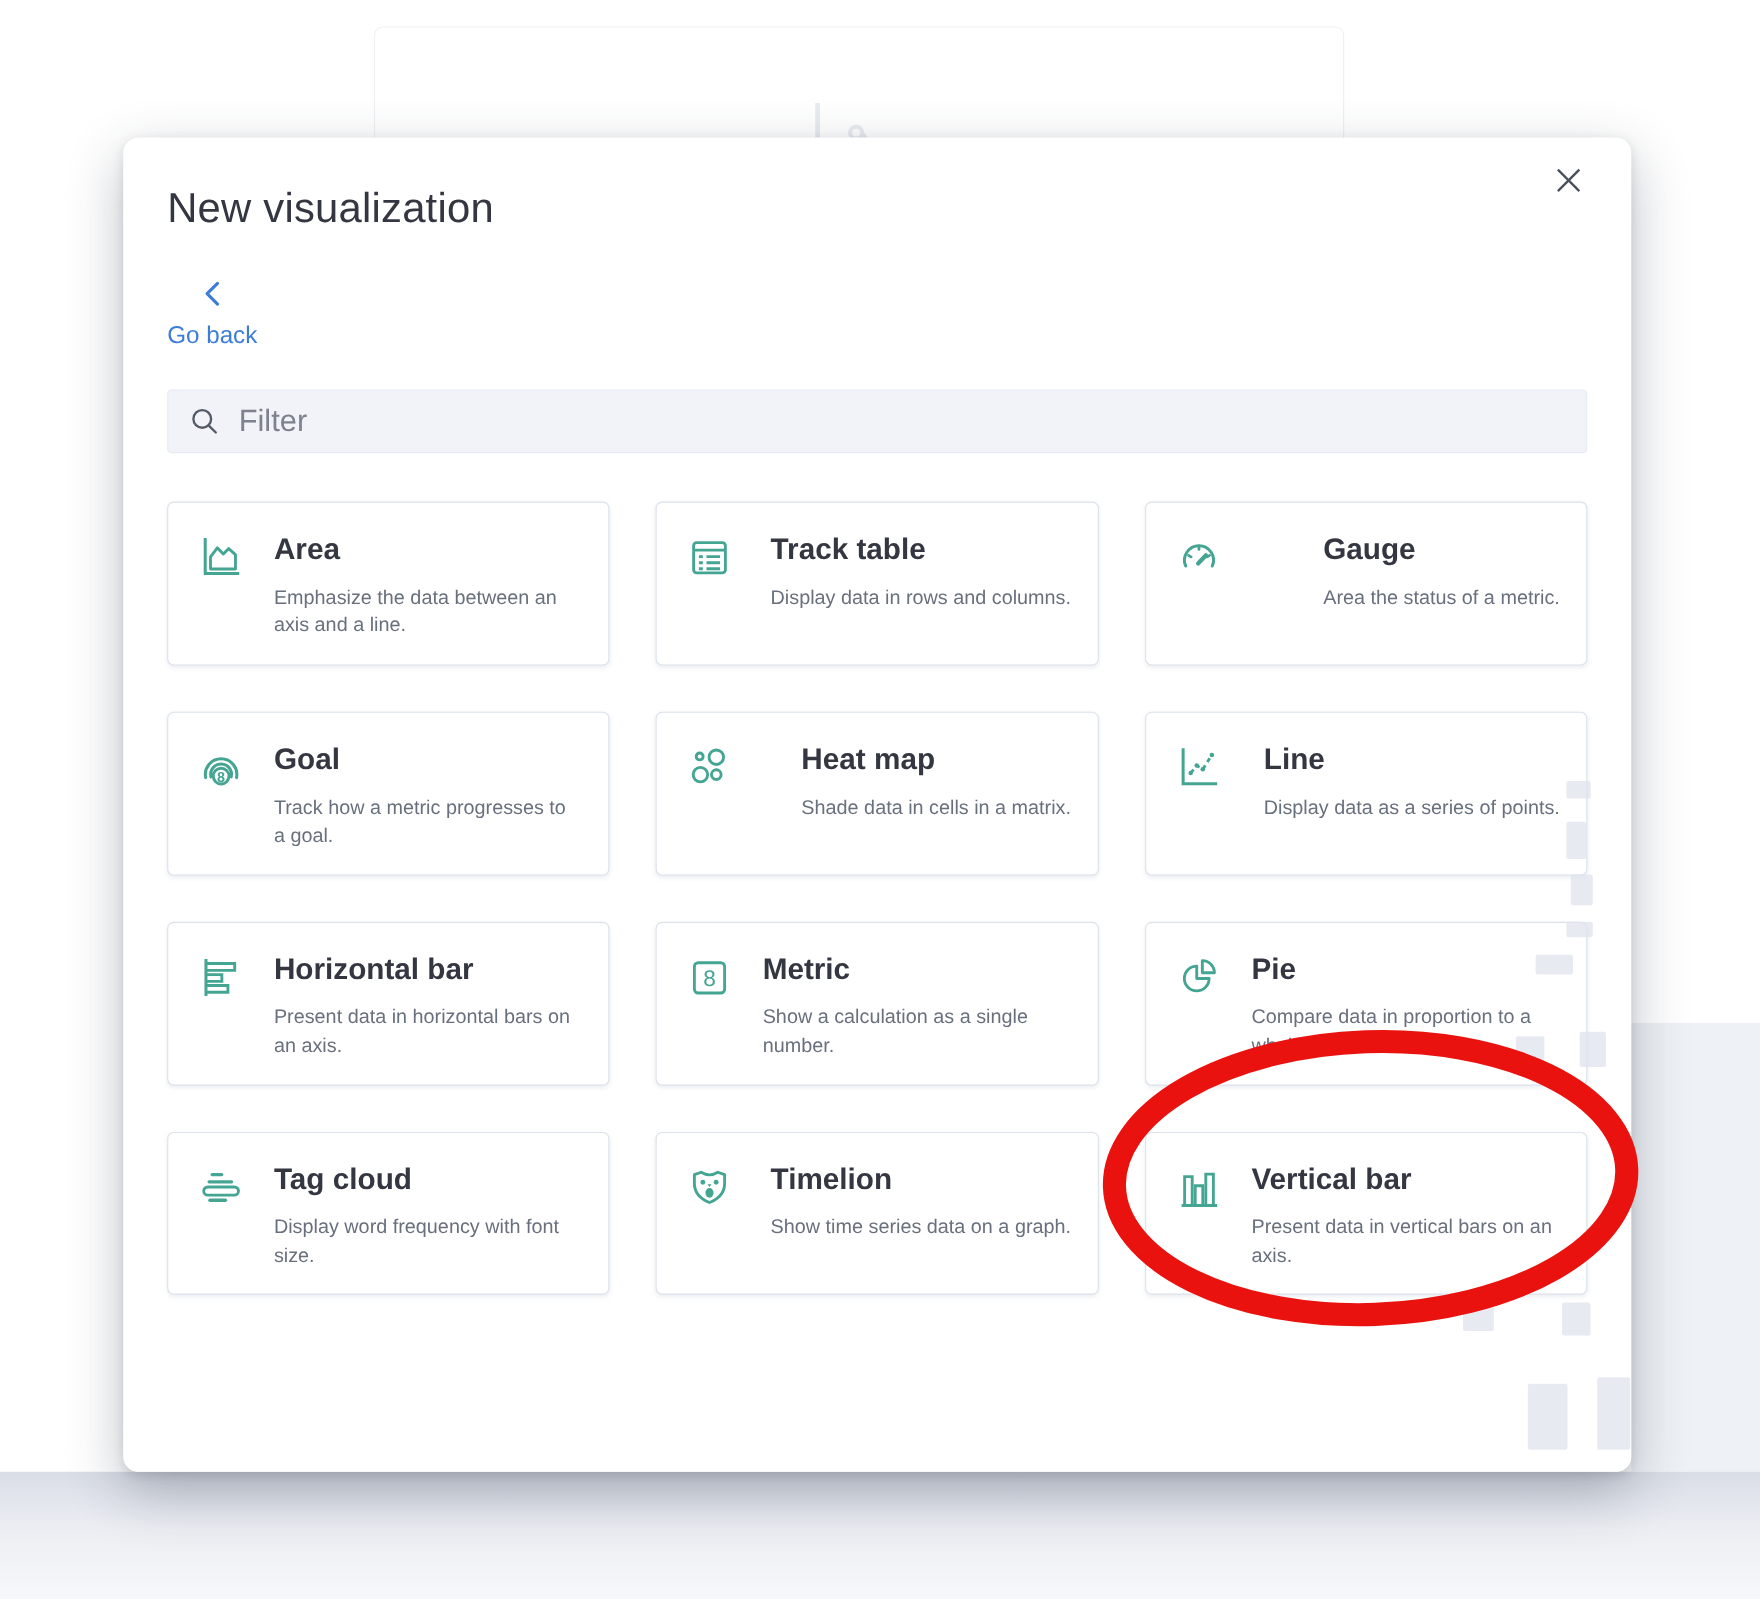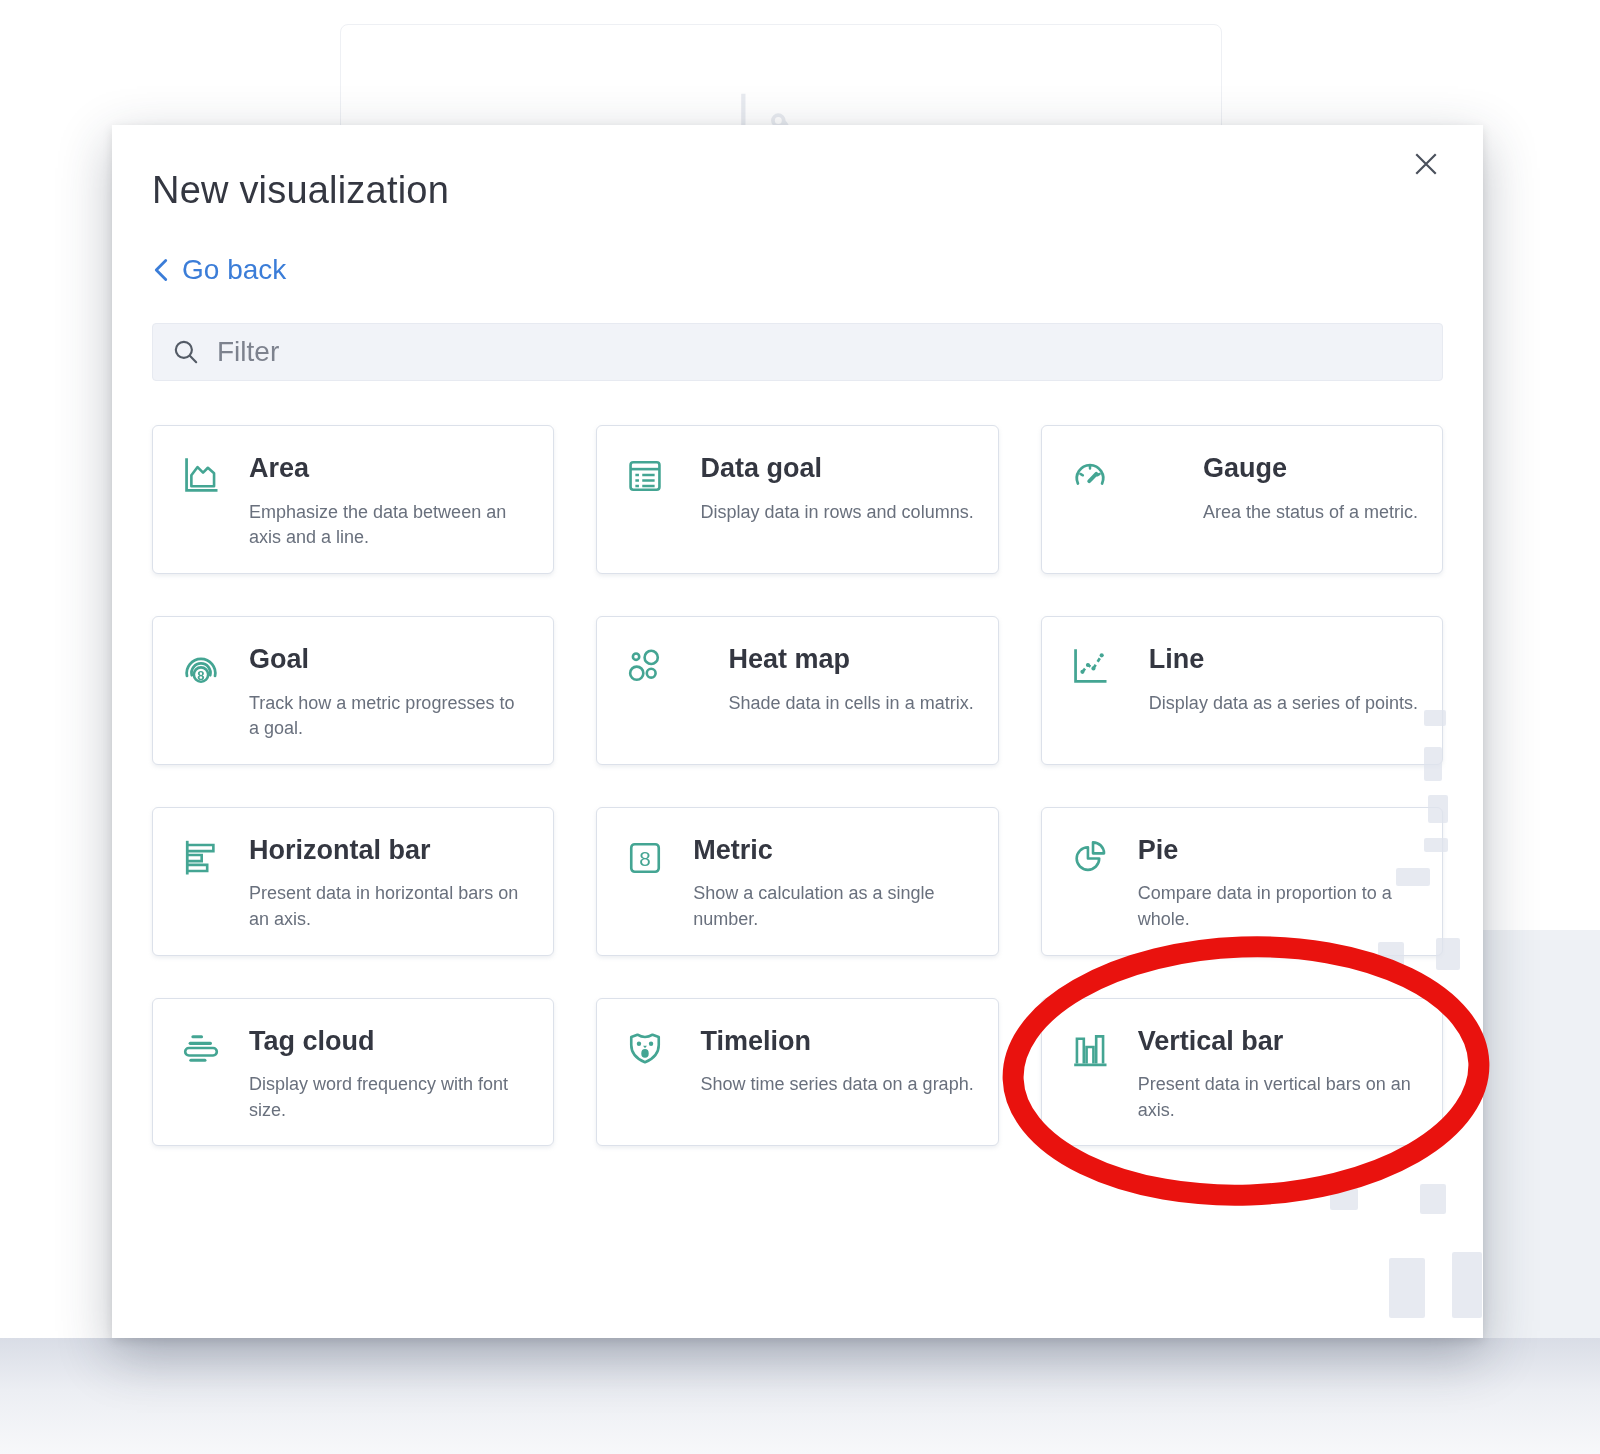--- a/index.html
+++ b/index.html
@@ -19,39 +19,39 @@
     position:absolute;left:0;top:1338px;width:1600px;height:116px;z-index:1;
     background:linear-gradient(180deg,#d9dde6 0%,#eceef3 45%,#f7f8fa 100%);
   }
   .bg-right-panel{
     position:absolute;left:1483px;top:930px;width:117px;height:408px;
     background:#eef1f5;z-index:1;
   }
   
   .modal{
     position:absolute;left:112px;top:125px;width:1371px;height:1213px;
-    background:#ffffff;border-radius:0;z-index:10;overflow:hidden;
+    background:#ffffff;border-radius:14px;z-index:10;overflow:hidden;
     box-shadow:0 18px 50px rgba(40,50,70,.30),0 3px 10px rgba(0,0,0,.10);
     box-sizing:border-box;padding:0 40px;
   }
   .modal-fade{
     position:absolute;left:0;bottom:0;width:100%;height:34px;z-index:5;
     background:linear-gradient(180deg,rgba(255,255,255,0),rgba(255,255,255,.95));
     pointer-events:none;
   }
   .close-btn{
     position:absolute;top:22px;right:40px;width:34px;height:34px;border:0;background:none;
     cursor:pointer;padding:4px;
   }
   .modal-title{
     margin:0;padding-top:44px;font-size:38px;font-weight:400;color:#343741;letter-spacing:.2px;
   }
   .go-back{
     display:inline-flex;align-items:center;gap:12px;margin-top:42px;
-    color:#3b7dd8;font-size:28px;font-weight:500;text-decoration:none;cursor:pointer;
+    color:#3b7dd8;font-size:22px;font-weight:500;text-decoration:none;cursor:pointer;flex-direction:column;
   }
   .filter-box{
     margin-top:36px;height:58px;background:#f1f3f8;border:1px solid #e7eaf1;border-radius:4px;
     display:flex;align-items:center;padding:0 18px;box-sizing:border-box;
   }
   .filter-box input{
     flex:1;border:0;background:transparent;outline:none;margin-left:14px;
     font-size:28px;color:#404040;font-family:"Liberation Sans","DejaVu Sans",sans-serif;
   }
   .filter-box input::placeholder{color:#7d828e;}
@@ -131,21 +131,21 @@
 
     <div class="card">
       <div class="card-icon">
         <svg width="44" height="44" viewBox="0 0 32 32">
           <rect x="5.5" y="6" width="21" height="20" rx="2" stroke="#44a593" stroke-width="1.9" fill="none"></rect>
           <line x1="5.5" y1="11" x2="26.5" y2="11" stroke="#44a593" stroke-width="1.9"></line>
           <path d="M9,15.3 h2.6 M14,15.3 h9 M9,19.3 h2.6 M14,19.3 h9 M9,23.3 h2.6 M14,23.3 h9" stroke="#44a593" stroke-width="1.9"></path>
         </svg>
       </div>
       <div class="card-body">
-        <div class="card-title">Data goal</div>
+        <div class="card-title">Track table</div>
         <div class="card-desc">Display data in rows and columns.</div>
       </div>
     </div>
 
     <div class="card">
       <div class="card-icon">
         <svg width="44" height="44" viewBox="0 0 32 32">
           <path d="M7.2,21.5 A9.6,9.6 0 1 1 24.8,21.5" stroke="#44a593" stroke-width="2" fill="none" stroke-linecap="round"></path>
           <path d="M9,14.5 l1.8,1 M16,8.4 v2.1 M23,14.5 l-1.8,1" stroke="#44a593" stroke-width="1.8" stroke-linecap="round"></path>
           <path d="M15.4,19.8 L20.6,14.4" stroke="#44a593" stroke-width="2.8" stroke-linecap="round"></path>

